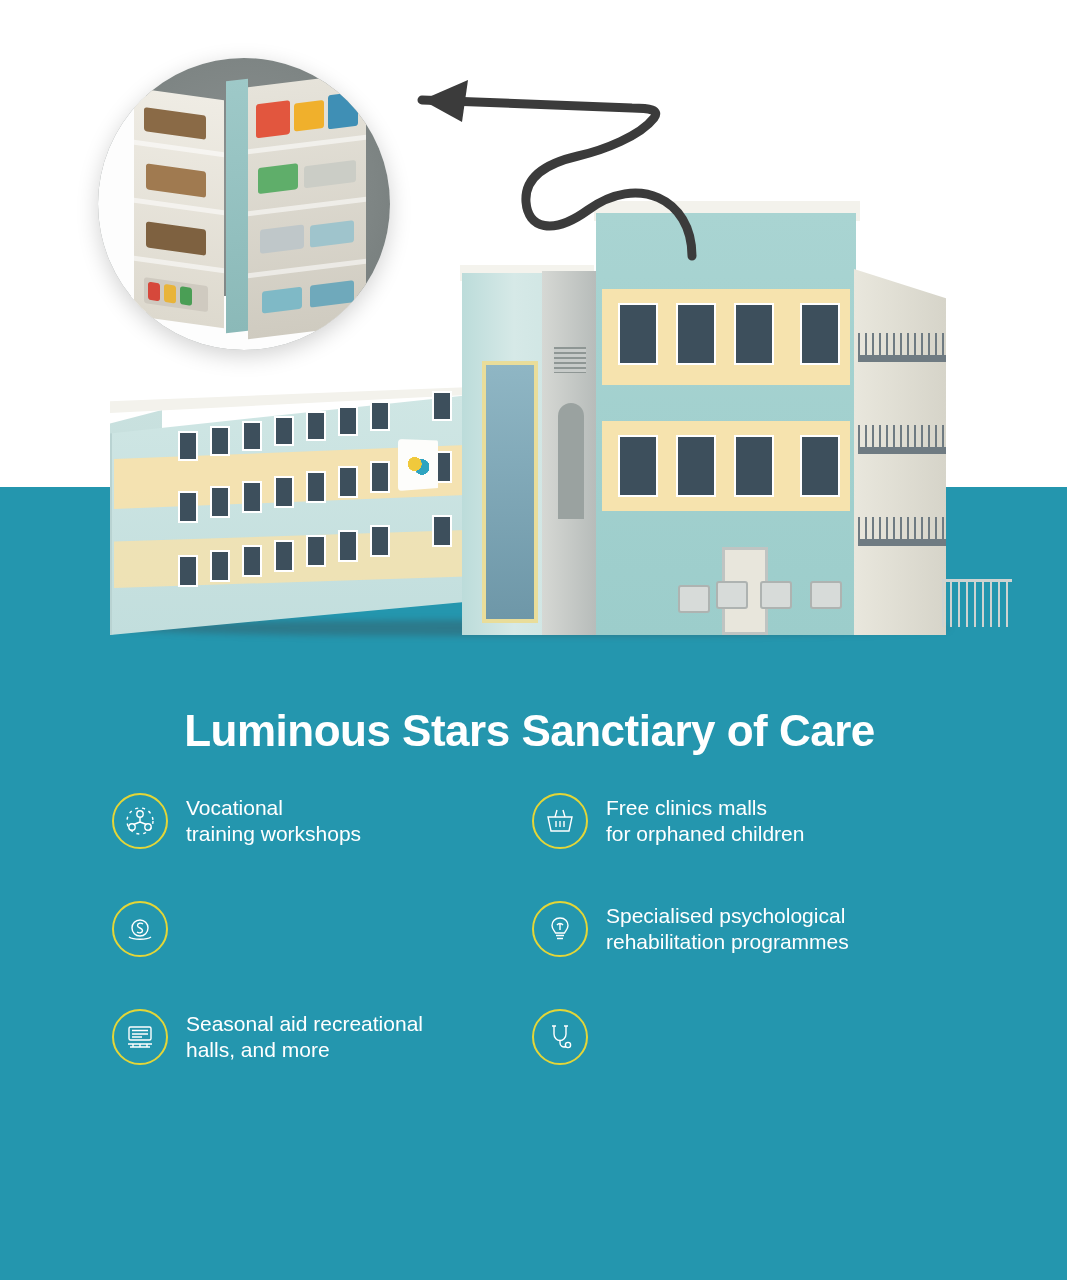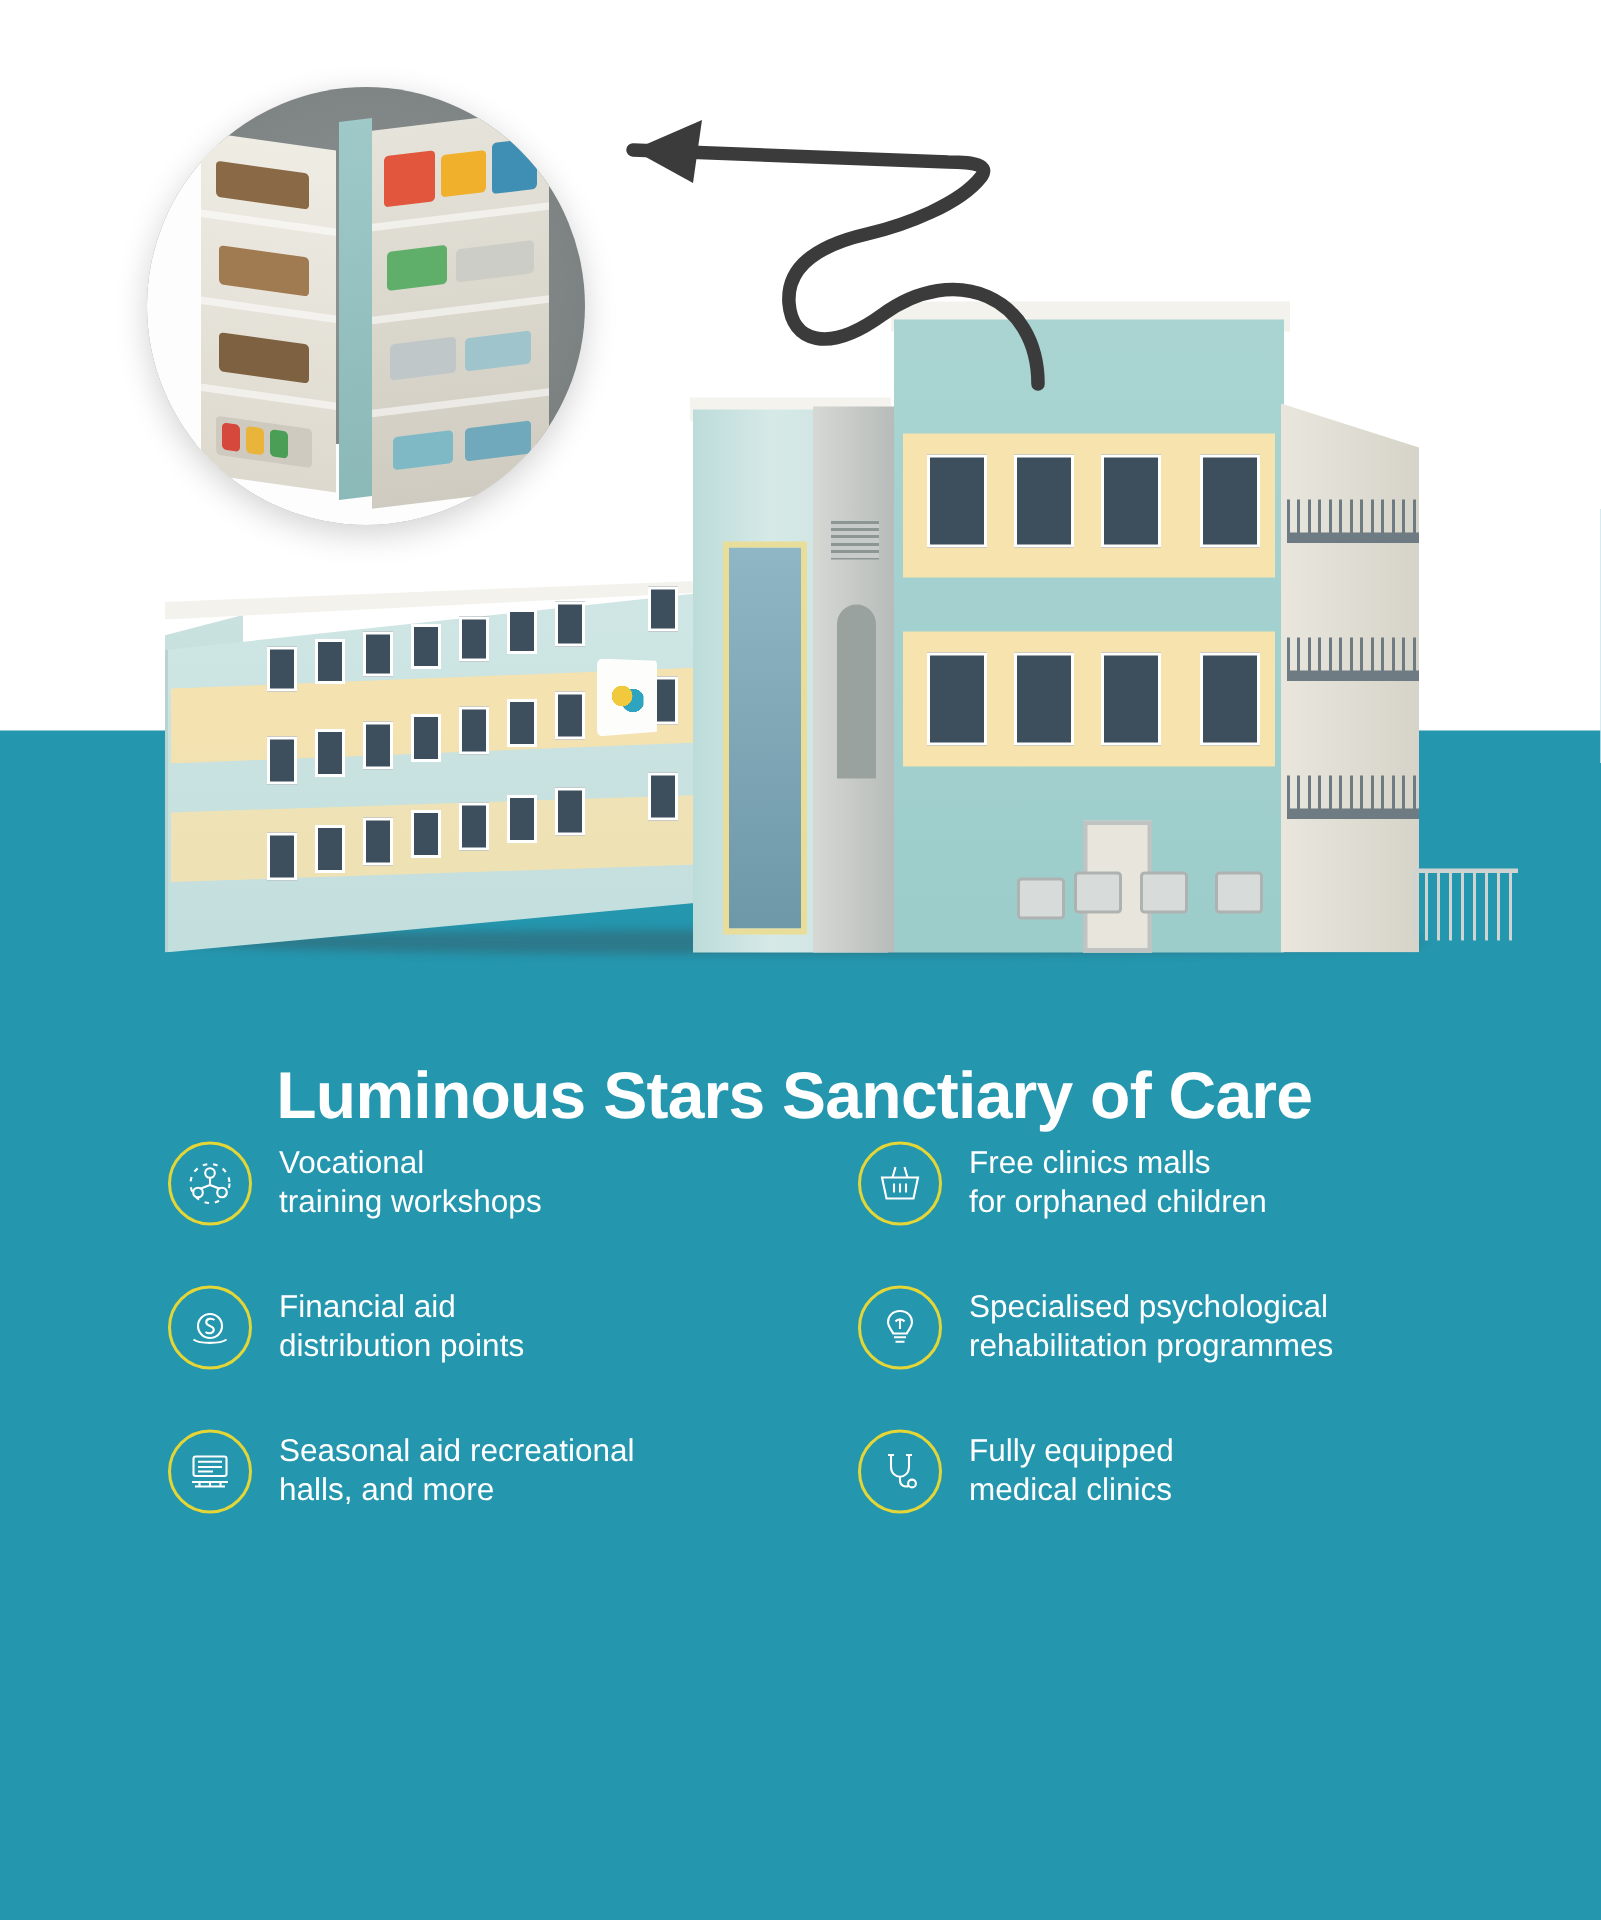--- a/index.html
+++ b/index.html
@@ -175,23 +175,23 @@
     position: absolute; left: 0; top: 706px; width: 1059px;
     text-align: center;
     color: #ffffff;
     font-size: 44px;
     font-weight: bold;
     letter-spacing: -0.5px;
   }
 
   
   .features {
-    position: absolute; left: 112px; top: 761px; width: 840px;
+    position: absolute; left: 112px; top: 793px; width: 840px;
     display: grid; grid-template-columns: 420px 420px;
-    row-gap: 52px; column-gap: 0px; gap: 40px;
+    row-gap: 52px; column-gap: 0px;
   }
   .feature { display: flex; align-items: center; gap: 18px; }
   .f-icon {
     width: 56px; height: 56px; min-width: 56px; border-radius: 50%;
     border: 2px solid #e4d637;
     display: flex; align-items: center; justify-content: center;
   }
   .f-icon svg { width: 32px; height: 32px; }
   .f-text {
     color: #ffffff; font-size: 21px; line-height: 1.22; font-weight: 400;
@@ -360,22 +360,20 @@
 
 
     <div class="feature">
       <span class="f-icon">
         <svg viewBox="0 0 32 32" fill="none" stroke="#ffffff" stroke-width="1.4">
           <circle cx="16" cy="15" r="8"></circle>
           <path d="M19 11 C17 9.5, 13.5 10, 13.5 12.5 C13.5 15.5, 18.5 14.5, 18.5 17.5 C18.5 20, 15 20.5, 13 19"></path>
           <path d="M5 24 C9 27, 23 27, 27 24"></path>
         </svg>
       </span>
-      <span class="f-text">Financial aid
-distribution points</span>
     </div>
 
     <div class="feature">
       <span class="f-icon">
         <svg viewBox="0 0 32 32" fill="none" stroke="#ffffff" stroke-width="1.4">
           <path d="M16 5 C11 5, 8 8.5, 8 12.5 C8 16, 10.5 17.5, 11.5 20 L20.5 20 C21.5 17.5, 24 16, 24 12.5 C24 8.5, 21 5, 16 5 Z"></path>
           <path d="M12 22.5 H20 M13 25.5 H19"></path>
           <path d="M13 12 C14.5 10, 17.5 10, 19 12 M16 10.5 V17"></path>
         </svg>
       </span>
@@ -397,18 +395,16 @@
 
     <div class="feature">
       <span class="f-icon">
         <svg viewBox="0 0 32 32" fill="none" stroke="#ffffff" stroke-width="1.4">
           <path d="M10 5 V13 C10 17, 13 19.5, 16 19.5 C19 19.5, 22 17, 22 13 V5"></path>
           <path d="M8 5 H12 M20 5 H24"></path>
           <path d="M16 19.5 V22 C16 25, 19 27, 22 25.5"></path>
           <circle cx="24" cy="24" r="2.6"></circle>
         </svg>
       </span>
-      <span class="f-text">Fully equipped
-medical clinics</span>
     </div>
 
   </div>
 </div>
 
 </body></html>

